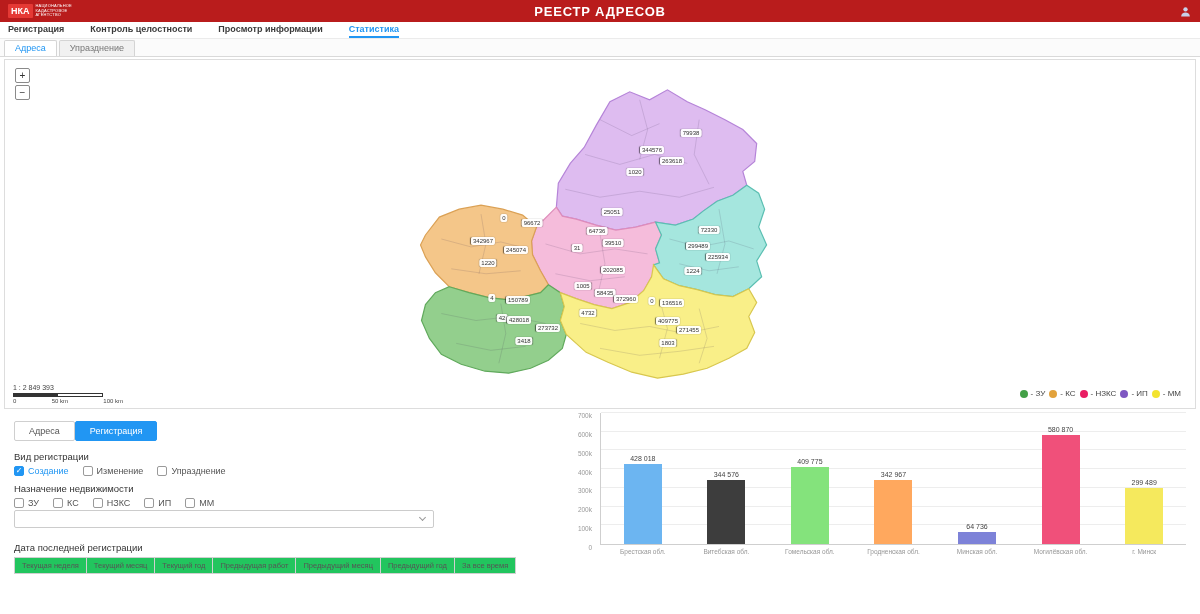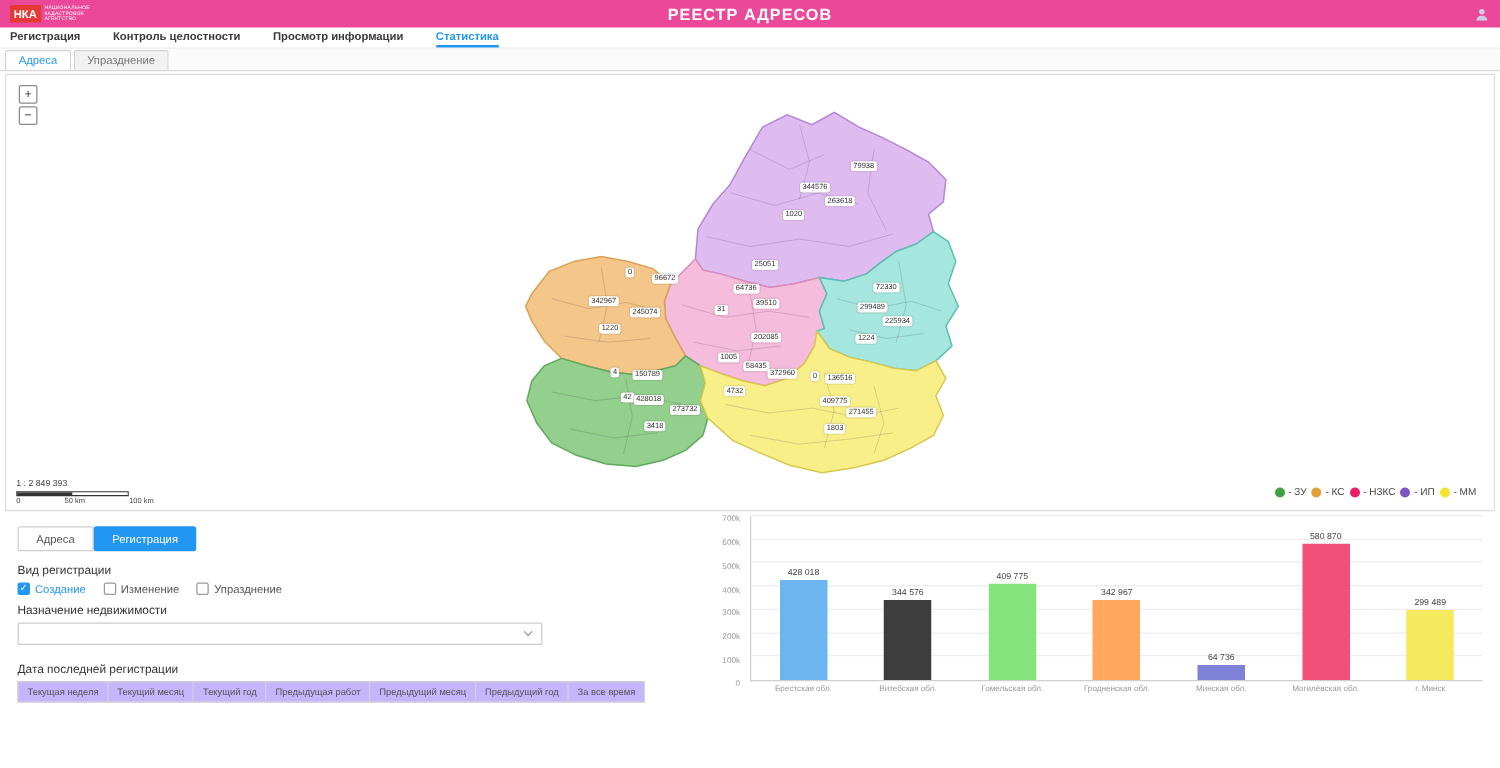--- a/index.html
+++ b/index.html
@@ -67,42 +67,42 @@
   .cb.on { background:#2196f3; border-color:#2196f3; }
   .cb.on::after { content:"✓"; color:#fff; font-size:8px; line-height:8px; }
   .optlab { font-size:9px; color:#555; }
   .opt.checked .optlab { color:#2196f3; }
   .select { width:420px; height:18px; border:1px solid #ccc; border-radius:2px; background:#fff;
     display:flex; align-items:center; justify-content:flex-end; padding:0 8px; cursor:pointer; margin-top:2px; }
   .select .val { flex:1; font-size:9px; color:#333; }
   .chev { width:5px; height:5px; border-right:1.5px solid #999; border-bottom:1.5px solid #999;
     transform:rotate(45deg); margin-top:-3px; }
   .datebtns { display:flex; margin-top:4px; }
-  .datebtn { font-size:7.5px; color:#555; background:#c4b5fd; border:1px solid #d0d0d0; padding:3px 7px;
+  .datebtn { font-size:7.5px; color:#555; background:#22c55e; border:1px solid #d0d0d0; padding:3px 7px;
     margin-right:-1px; cursor:pointer; white-space:nowrap; }
 
   
   .chart-area { flex:1; padding:4px 14px 0 6px; }
   .chart-title { text-align:center; font-size:10px; color:#333; margin:8px 0 10px; }
   .plot-wrap { position:relative; margin-left:34px; height:132px; }
   .plot { position:absolute; inset:0; border-left:1px solid #cfcfcf; border-bottom:1px solid #cfcfcf; }
   .gridline { position:absolute; left:0; right:0; height:0; border-top:1px solid #ededed; }
   .yaxis { position:absolute; left:-36px; top:0; bottom:0; width:32px; }
   .ytick { position:absolute; right:4px; font-size:6.5px; color:#999; transform:translateY(3px); }
   .cols { position:absolute; inset:0; display:flex; justify-content:space-around; align-items:flex-end; }
   .col { position:relative; height:100%; width:60px; display:flex; flex-direction:column;
     align-items:center; justify-content:flex-end; }
   .val { font-size:7px; color:#444; margin-bottom:2px; white-space:nowrap; }
   .bar { width:38px; }
   .cat { position:absolute; top:100%; margin-top:4px; font-size:6.5px; color:#979797; white-space:nowrap; }
 </style>
 </head>
 <body>
 
-<div class="header" style="background: #ec4899;">
+<div class="header" style="background: #b91c1c;">
   <div class="logo">
     <span class="logo-box" style="background: rgb(229, 57, 53);">НКА</span>
     <span class="logo-text">
       <div>НАЦИОНАЛЬНОЕ</div>
       <div>КАДАСТРОВОЕ</div>
       <div>АГЕНТСТВО</div>
     </span>
   </div>
   <div class="header-title">РЕЕСТР АДРЕСОВ</div>
   <div class="user-btn">
@@ -252,20 +252,42 @@
           <label class="opt">
             <span class="cb"></span>
             <span class="optlab">Изменение</span>
           </label>
           <label class="opt">
             <span class="cb"></span>
             <span class="optlab">Упразднение</span>
           </label>
         </div>
         <div class="flabel">Назначение недвижимости</div>
+        <div class="frow">
+          <label class="opt">
+            <span class="cb"></span>
+            <span class="optlab">ЗУ</span>
+          </label>
+          <label class="opt">
+            <span class="cb"></span>
+            <span class="optlab">КС</span>
+          </label>
+          <label class="opt">
+            <span class="cb"></span>
+            <span class="optlab">НЗКС</span>
+          </label>
+          <label class="opt">
+            <span class="cb"></span>
+            <span class="optlab">ИП</span>
+          </label>
+          <label class="opt">
+            <span class="cb"></span>
+            <span class="optlab">ММ</span>
+          </label>
+        </div>
       </div>
     <div class="select">
       <span class="val"></span>
       <span class="chev"></span>
     </div>
     <div class="flabel" style="margin-top:14px">Дата последней регистрации</div>
     <div class="datebtns">
         <div class="datebtn">Текущая неделя</div>
         <div class="datebtn">Текущий месяц</div>
         <div class="datebtn">Текущий год</div>

